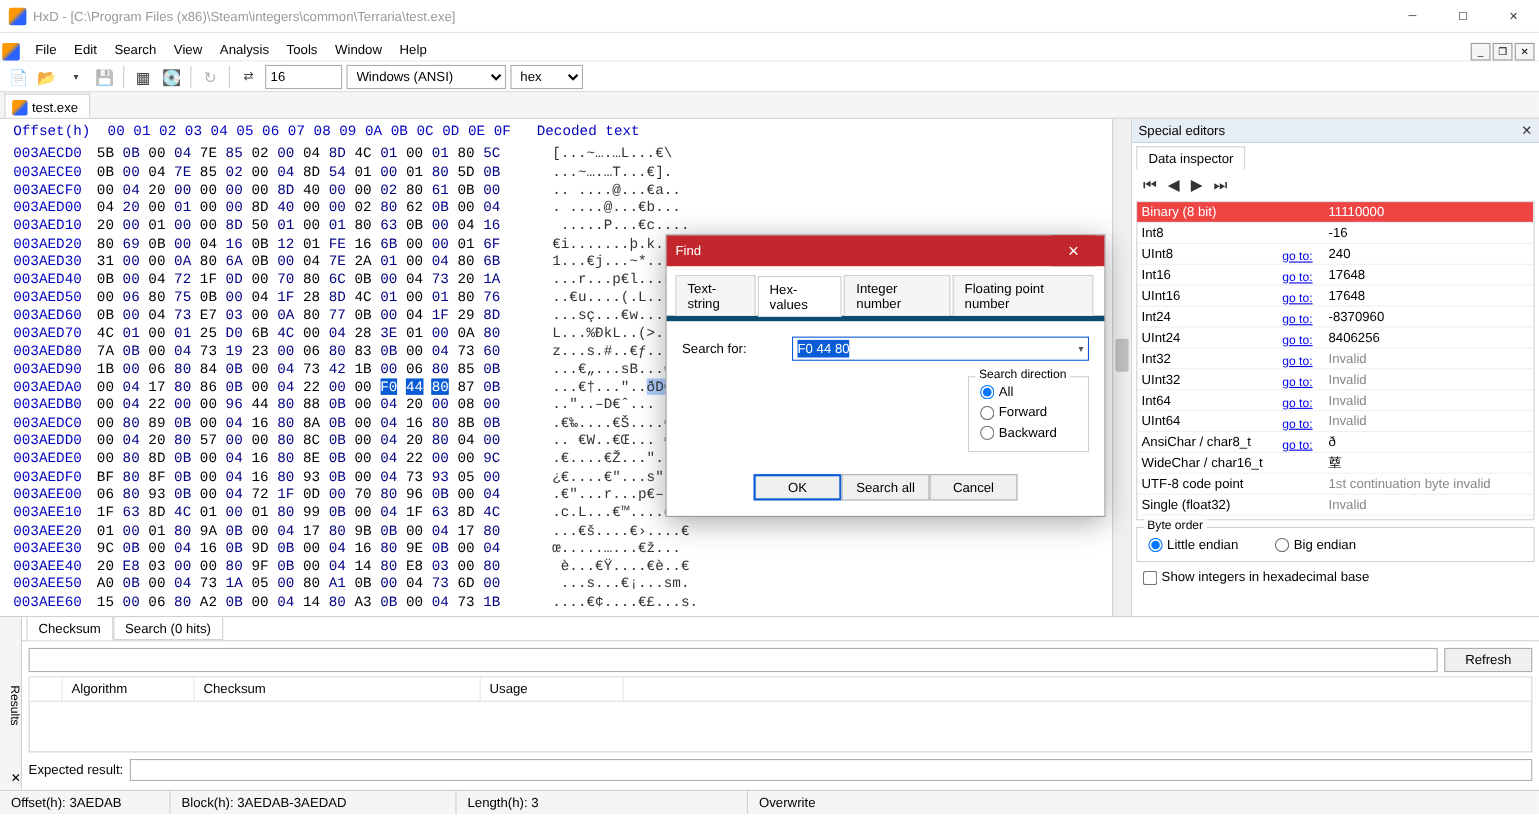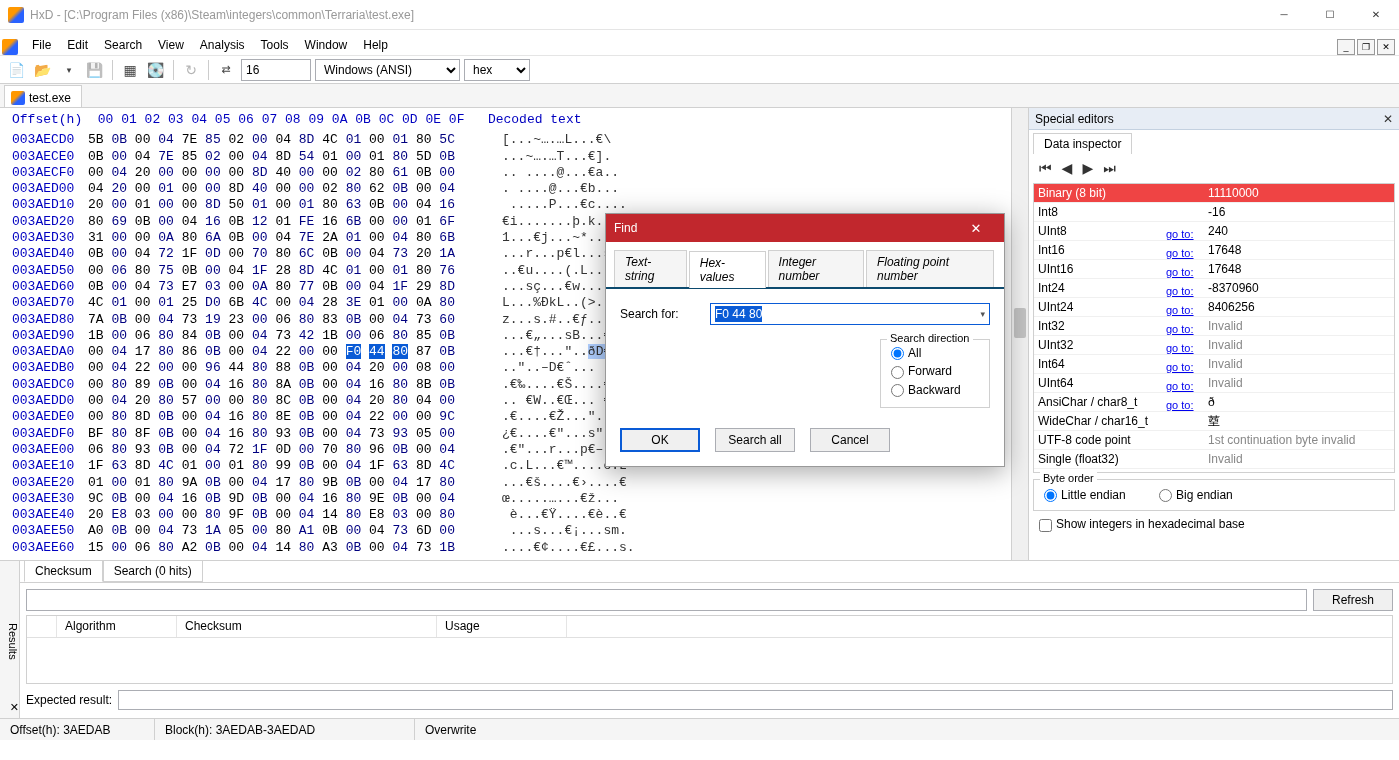--- a/index.html
+++ b/index.html
@@ -85,32 +85,32 @@
 .expected .exp-input { flex: 1; height: 20px; border: 1px solid #abadb3; }
 
 
 .statusbar { height: 22px; border-top: 1px solid #d0d0d0; display: flex; align-items: center; font-size: 12px; background: #f5f5f5; }
 .statusbar .cell { padding: 0 10px; border-right: 1px solid #d0d0d0; height: 100%; display: flex; align-items: center; }
 
 
 .find-dialog { position: absolute; left: 605px; top: 213px; width: 400px; background: #fff; border: 1px solid #999; box-shadow: 0 5px 25px rgba(0,0,0,0.35); z-index: 100; }
 .find-dialog .fd-title { height: 28px; background: #c1272d; color: #fff; display: flex; align-items: center; padding: 0 8px; font-size: 12px; }
 .find-dialog .fd-title .fd-close { margin-left: auto; width: 40px; height: 28px; background: #c1272d; color: #fff; display: flex; align-items: center; justify-content: center; font-size: 13px; }
-.fd-tabs { display: flex; padding: 8px 8px 0 8px; border-bottom: 2px solid #0c4a6e; font-style: italic; }
+.fd-tabs { display: flex; padding: 8px 8px 0 8px; border-bottom: 5px solid #0c4a6e; }
 .fd-tabs .fdt { padding: 4px 10px; border: 1px solid #d0d0d0; font-size: 12px; margin-right: 2px; background: #f5f5f5; border-bottom: none; }
 .fd-tabs .fdt.active { background: #fff; position: relative; top: 1px; }
 .fd-body { padding: 14px 14px 10px 14px; }
-.fd-row { display: flex; align-items: center; gap: 10px; margin-bottom: 14px; }
+.fd-row { display: flex; align-items: center; gap: 20px; margin-bottom: 14px; }
 .fd-row label { font-size: 12px; width: 80px; }
 .fd-row .fd-input { flex: 1; height: 22px; border: 1px solid #0a5bd6; padding: 0 4px; font-size: 12px; }
 .fd-row .fd-input .sel-text { background: #0a5bd6; color: #fff; padding: 1px 0; }
 .fd-group { border: 1px solid #d0d0d0; padding: 4px 10px 8px 10px; position: relative; margin-left: auto; width: 110px; }
 .fd-group .legend { position: absolute; top: -8px; left: 6px; background: #fff; padding: 0 3px; font-size: 11px; }
 .fd-group label { display: block; font-size: 12px; padding: 2px 0; }
-.fd-buttons { display: flex; justify-content: flex-start; gap: 15px; padding: 10px 14px 14px 14px; }
+.fd-buttons { display: flex; justify-content: center; gap: 0; padding: 10px 14px 14px 14px; }
 .fd-buttons button { width: 80px; height: 24px; border: 1px solid #abadb3; background: #f0f0f0; font-size: 12px; }
 .fd-buttons button.primary { border: 2px solid #0a5bd6; }
 
 input[type="radio"], input[type="checkbox"] { margin-right: 4px; vertical-align: middle; }
 </style>
 </head>
 <body>
 
 <div class="titlebar">
   <div class="app-icon"></div>
@@ -302,20 +302,21 @@
         <span>Expected result:</span>
         <input class="exp-input" style="">
       </div>
     </div>
   </div>
 </div>
 
 <div class="statusbar">
   <div class="cell" style="width:155px;">Offset(h): 3AEDAB</div>
   <div class="cell" style="width:260px;">Block(h): 3AEDAB-3AEDAD</div>
+  <div class="cell" style="width:265px;">Length(h): 3</div>
   <div class="cell" style="flex:1;border-right:none;">Overwrite</div>
 </div>
 
 <div class="find-dialog">
   <div class="fd-title">
     <span>Find</span>
     <div class="fd-close">✕</div>
   </div>
   <div class="fd-tabs">
     <div class="fdt">Text-string</div>

